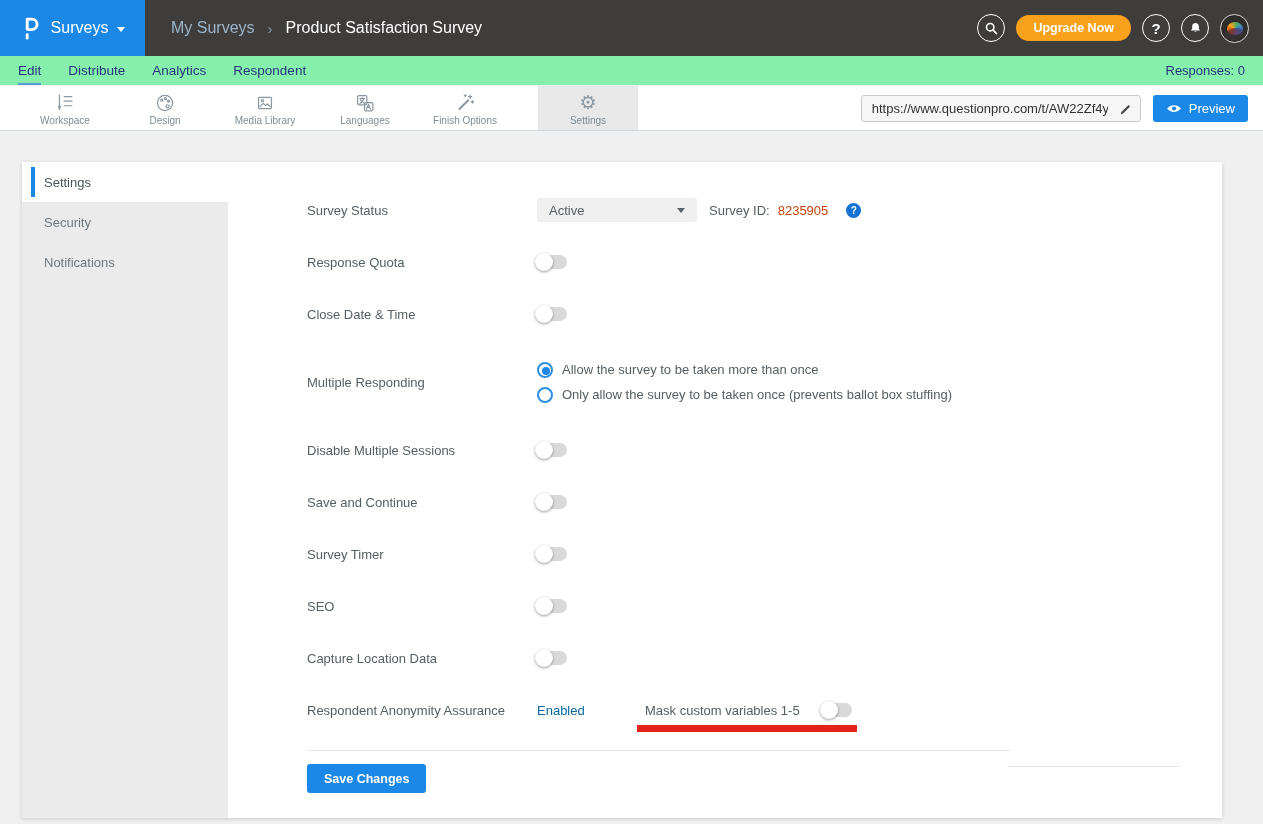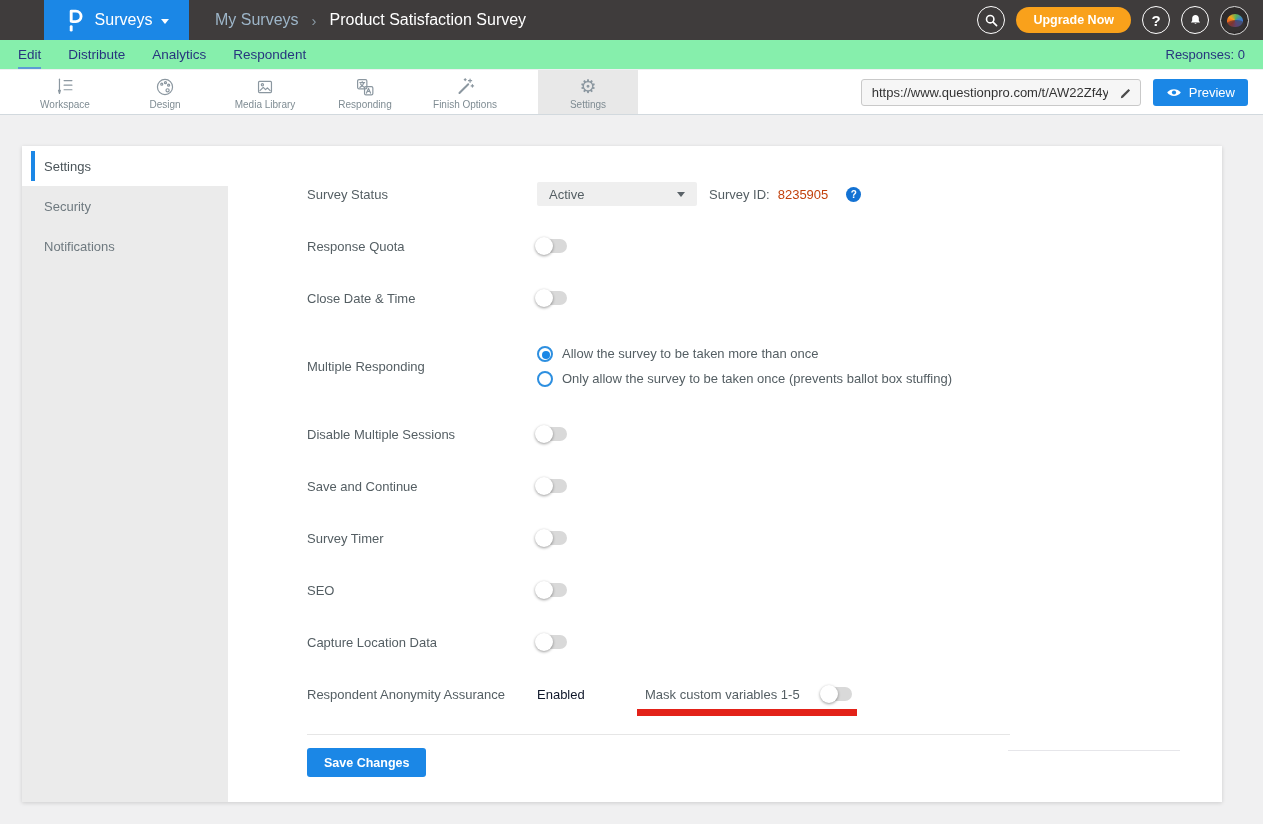--- a/index.html
+++ b/index.html
@@ -1,20 +1,20 @@
 <!DOCTYPE html>
 <html><head>
 <meta charset="utf-8">
 <style>
   * { box-sizing: border-box; margin: 0; padding: 0; }
   html,body { width:1263px; height:824px; overflow:hidden; }
   body { font-family: "Liberation Sans", sans-serif; background:#f0f0f1; }
 
   
-  .topbar { height:40px; background:#3f3c3c; display:flex; align-items:stretch;padding-left:44px; }
+  .topbar { height:56px; background:#3f3c3c; display:flex; align-items:stretch; }
   .logo-block { width:145px; background:#1b87e6; display:flex; align-items:center; justify-content:center; gap:9px; cursor:pointer; }
   .logo-block .app-label { color:#fff; font-size:16px; }
   .caret-down-white { width:0; height:0; border-left:4.5px solid transparent; border-right:4.5px solid transparent; border-top:5px solid #fff; margin-top:2px; }
   .breadcrumb { display:flex; align-items:center; gap:13px; margin-left:26px; }
   .crumb-parent { color:#9db5c8; font-size:16px; cursor:pointer; }
   .crumb-sep { color:#8a9aa5; font-size:15px; }
   .crumb-current { color:#fff; font-size:16px; }
   .topbar-right { margin-left:auto; display:flex; align-items:center; gap:11px; padding-right:14px; }
   .hicon-circle { width:28px; height:28px; border:1.6px solid #fff; border-radius:50%; display:flex; align-items:center; justify-content:center; cursor:pointer; flex:0 0 auto; }
   .hicon-circle .q { color:#fff; font-size:15px; font-weight:bold; }
@@ -63,21 +63,21 @@
   .toggle { width:30px; height:14px; background:#d9d9d9; border-radius:8px; position:relative; cursor:pointer; flex:0 0 auto; }
   .toggle .knob { position:absolute; left:-2px; top:-2px; width:18px; height:18px; border-radius:50%; background:#fff; box-shadow:0 1px 3px rgba(0,0,0,.4); }
 
   .radio-row { height:84px; }
   .radio-col { display:flex; flex-direction:column; gap:9px; }
   .radio-opt { display:flex; align-items:center; gap:9px; cursor:pointer; }
   .radio { width:16px; height:16px; border-radius:50%; border:2px solid #2d8fe0; position:relative; flex:0 0 auto; background:#fff; }
   .radio.checked::after { content:""; position:absolute; left:3px; top:3px; width:8px; height:8px; border-radius:50%; background:#1b87e6; }
   .radio-label { font-size:13px; color:#545e63; }
 
-  .enabled-text { width:108px; font-size:13px; color:#0f172a; }
+  .enabled-text { width:108px; font-size:13px; color:#0369a1; }
   .mask-label { width:177px; font-size:13px; color:#545e63; }
   .red-underline { position:absolute; left:330px; top:41px; width:220px; height:7px; background:#e32219; }
 
   .divider { margin:14px 0 0 79px; width:703px; border-top:1px solid #e6e6e6; }
   .divider2 { position:absolute; left:780px; top:604px; width:172px; height:1px; background:#e6e6ea; }
   .save-btn { margin:13px 0 0 79px; height:29px; padding:0 17px; background:#1b87e6; border:none; border-radius:3px; color:#fff; font-size:12.5px; font-weight:bold; cursor:pointer; font-family:"Liberation Sans",sans-serif; }
 </style>
 </head>
 <body>
 
@@ -159,21 +159,21 @@
     </svg>
     <span class="tlabel">Media Library</span>
   </div>
   <div class="tool-item">
     <svg width="24" height="24" viewBox="0 0 26 26">
       <rect x="5" y="5" width="10" height="10" rx="1.5"></rect>
       <rect x="12.5" y="12.5" width="9" height="9" rx="1.5"></rect>
       <path d="M7.4 8.2 h5.2 M10 7.2 v1 M11.8 8.2 c-.6 2.6-2.2 4.2-4.3 5.2 M8.2 9.8 c.9 1.9 2.4 3 4.2 3.6"></path>
       <path d="M14.6 19.6 l2.2-5 2.2 5 M15.4 17.9 h2.8"></path>
     </svg>
-    <span class="tlabel">Responding</span>
+    <span class="tlabel">Languages</span>
   </div>
   <div class="tool-item">
     <svg width="24" height="24" viewBox="0 0 26 26">
       <path d="M7 19.5 L16.5 10" stroke-width="2.2"></path>
       <path d="M18.5 4.5 v3.4 M16.8 6.2 h3.4"></path>
       <path d="M21 10.5 v2.6 M19.7 11.8 h2.6"></path>
       <path d="M13.2 4 v2 M12.2 5 h2"></path>
     </svg>
     <span class="tlabel">Finish Options</span>
   </div>

